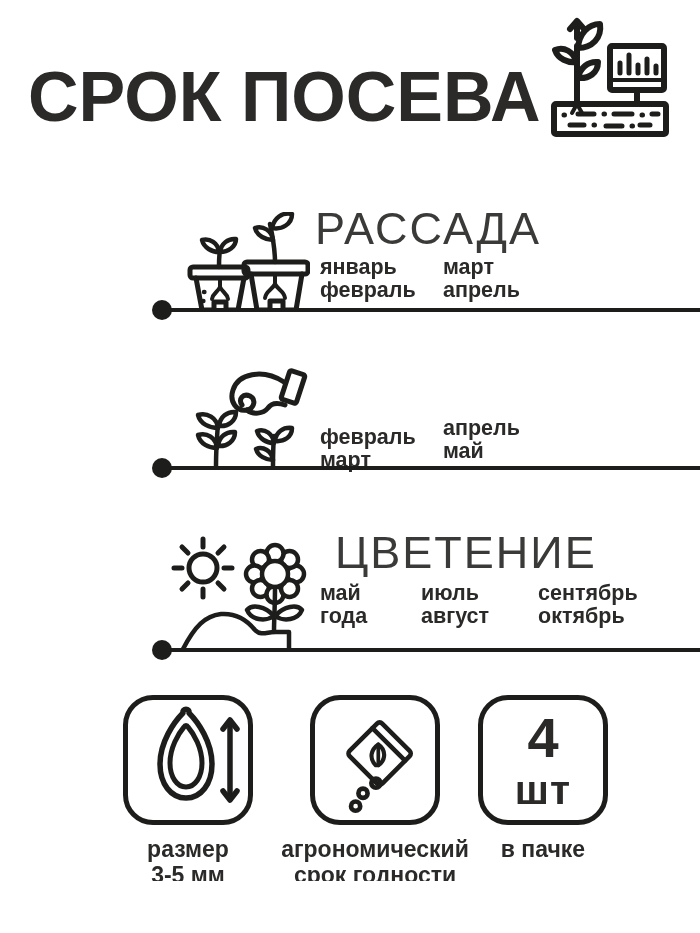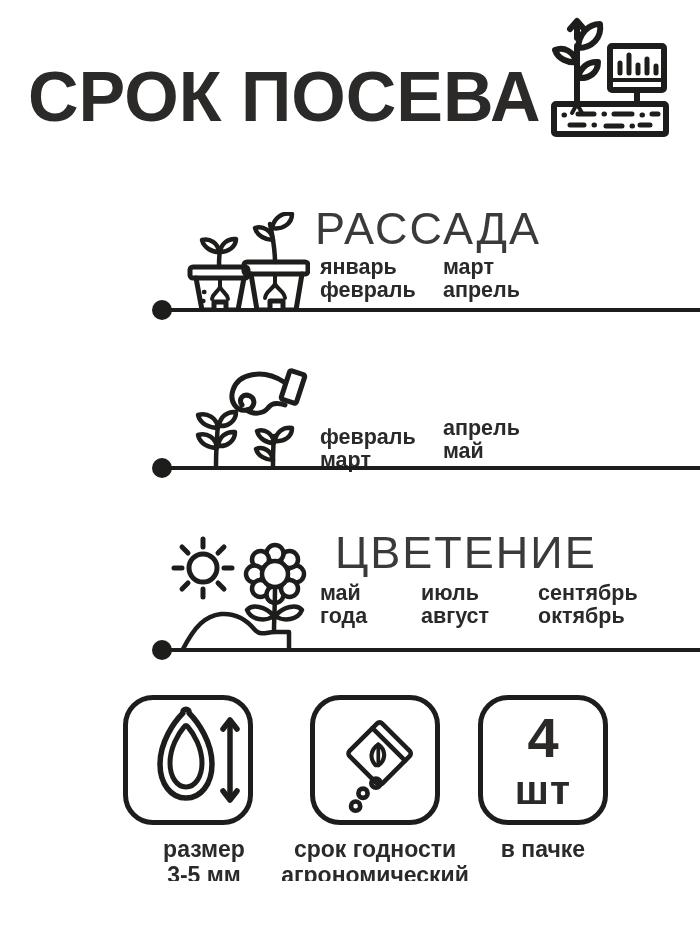--- a/index.html
+++ b/index.html
@@ -206,26 +206,26 @@
     </svg>
   </div>
 
   <div class="fbox" style="left:478px;top:695px;">
     <div class="count-box-inner">
       <div class="count-value">4</div>
       <div class="count-unit">шт</div>
     </div>
   </div>
 
-  <div class="flabel" style="left:94px;">
+  <div class="flabel" style="left:78px;">
     <div>размер</div>
     <div>3-5 мм</div>
   </div>
   <div class="flabel" style="left:265px;">
+    <div>агрономический</div>
     <div>срок годности</div>
-    <div>агрономический</div>
     <div>3 года</div>
   </div>
   <div class="flabel" style="left:433px;">
     <div>в пачке</div>
   </div>
 
 </div>
 
 </body></html>

